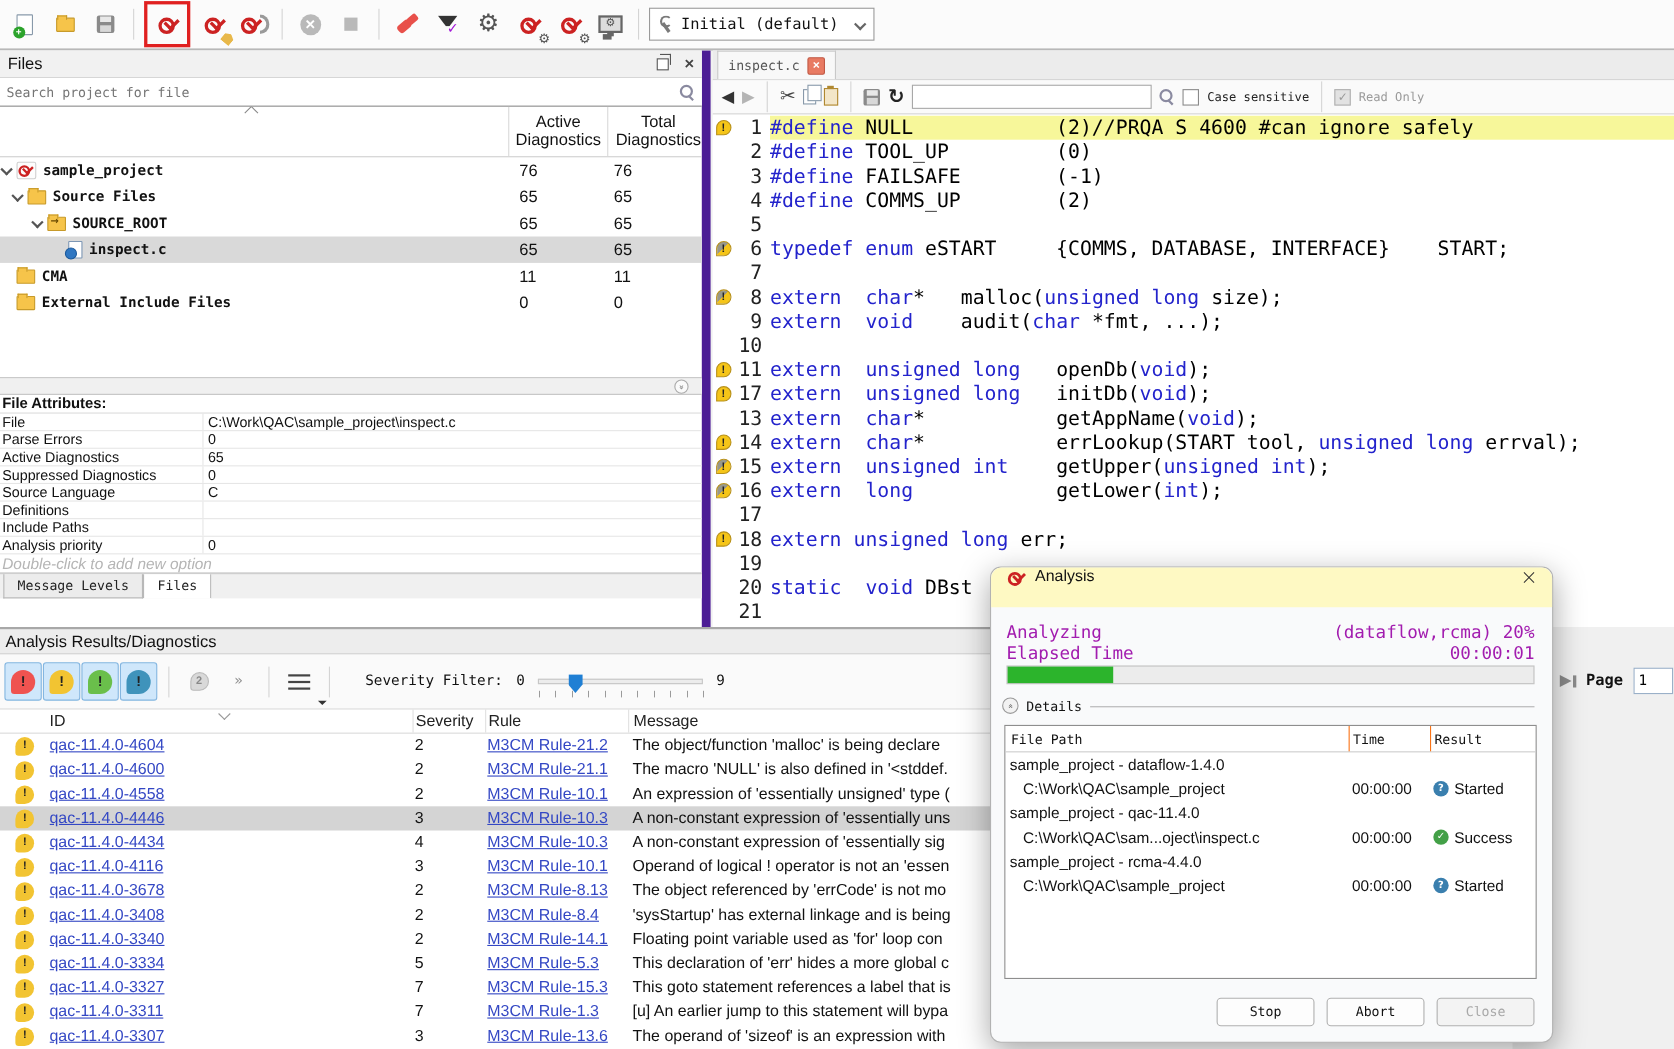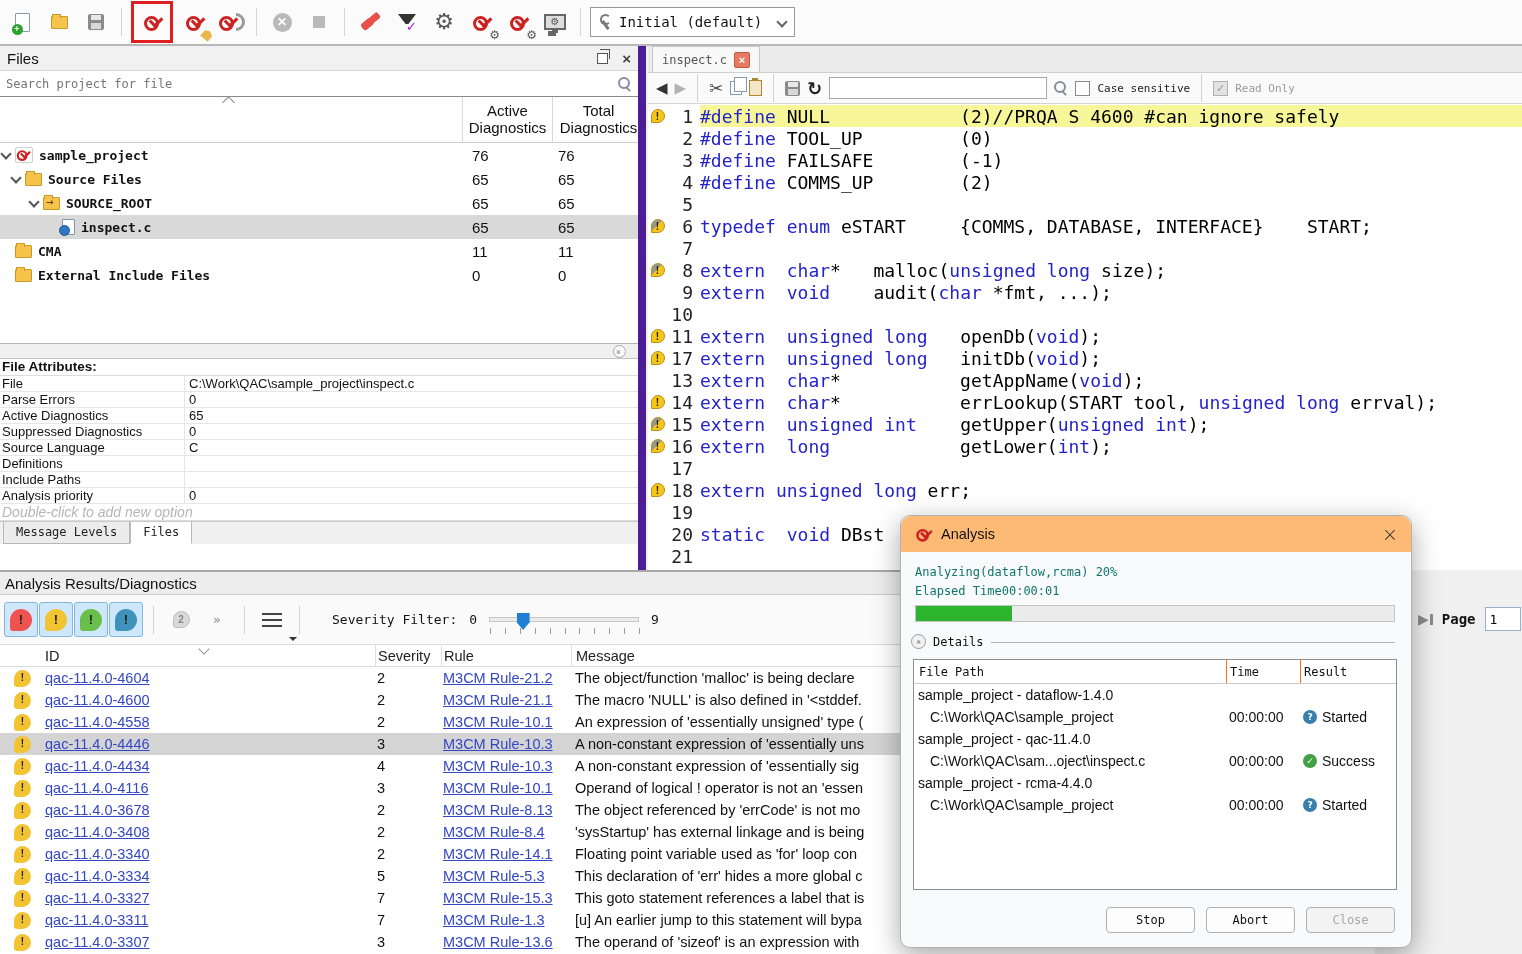--- a/index.html
+++ b/index.html
@@ -138,23 +138,23 @@
 .r-row.sel{background:#d4d4d4}
 .r-row .rc-icon{display:flex;justify-content:center}
 .link{color:#3347c4;text-decoration:underline}
 .pager{position:absolute;left:1418px;top:12px;display:flex;align-items:center;gap:9px;font-family:"DejaVu Sans Mono",monospace;font-weight:bold;font-size:14px}
 .skip-ic{display:flex;align-items:center;color:#8a8a8a}
 .skip-ic .bar{width:3px;height:11px;background:#8a8a8a;margin-left:1px}
 .pager input{width:36px;height:24px;border:1px solid #9ab0c8;font-family:"DejaVu Sans Mono",monospace;font-size:13px;padding:0 4px;outline:none}
 
 
 #dialog{position:absolute;left:900px;top:515px;width:512px;height:433px;background:#f9fafb;border:1px solid #b2b2b2;border-radius:10px;box-shadow:0 8px 28px rgba(0,0,0,.35)}
-.d-title{height:36px;display:flex;align-items:center;gap:9px;padding:0 13px;font-size:14.5px;background:#fdba74;border-radius:10px 10px 0 0}
+.d-title{height:36px;display:flex;gap:9px;padding:0 13px;font-size:14.5px;background:#fef9c3;border-radius:10px 10px 0 0}
 .d-close{margin-left:auto;font:300 19px/19px "DejaVu Sans",sans-serif;color:#333}
-.d-row{position:absolute;left:14px;right:16px;display:flex;justify-content:flex-start;font-family:"DejaVu Sans Mono",monospace;font-size:12px;color:#0f766e}
+.d-row{position:absolute;left:14px;right:16px;display:flex;justify-content:space-between;font-family:"DejaVu Sans Mono",monospace;font-size:16px;color:#a21caf}
 .d-prog{position:absolute;left:14px;right:16px;top:89px;height:17px;background:#ececec;border:1px solid #c4c4c4}
 .d-prog .fill{height:100%;background:#2cb42c}
 .d-details{position:absolute;left:10px;right:16px;top:117px;height:17px;display:flex;align-items:center;gap:7px;font-family:"DejaVu Sans Mono",monospace;font-size:12px}
 .d-details .circ{width:15px;height:15px;border:1px solid #9a9a9a;border-radius:50%;background:#f2f2f2;display:flex;align-items:center;justify-content:center}
 .d-details .circ span{font-family:"DejaVu Sans",sans-serif;font-size:8px;color:#666;transform:rotate(90deg);display:inline-block;line-height:1}
 .d-details .rule{flex:1;border-top:1px solid #b4b4b4;margin-top:1px}
 .d-table{position:absolute;left:12px;right:14px;top:143px;bottom:57px;border:1px solid #8e8e8e;background:#fff;overflow:hidden}
 .dt-head{height:24px;display:flex;border-bottom:1px solid #cccccc;font-family:"DejaVu Sans Mono",monospace;font-size:12px;align-items:center}
 .dt-path{flex:1;padding-left:5px;overflow:hidden;white-space:nowrap}
 .dt-time{width:74px;flex:none;padding-left:3px;overflow:hidden;white-space:nowrap}

